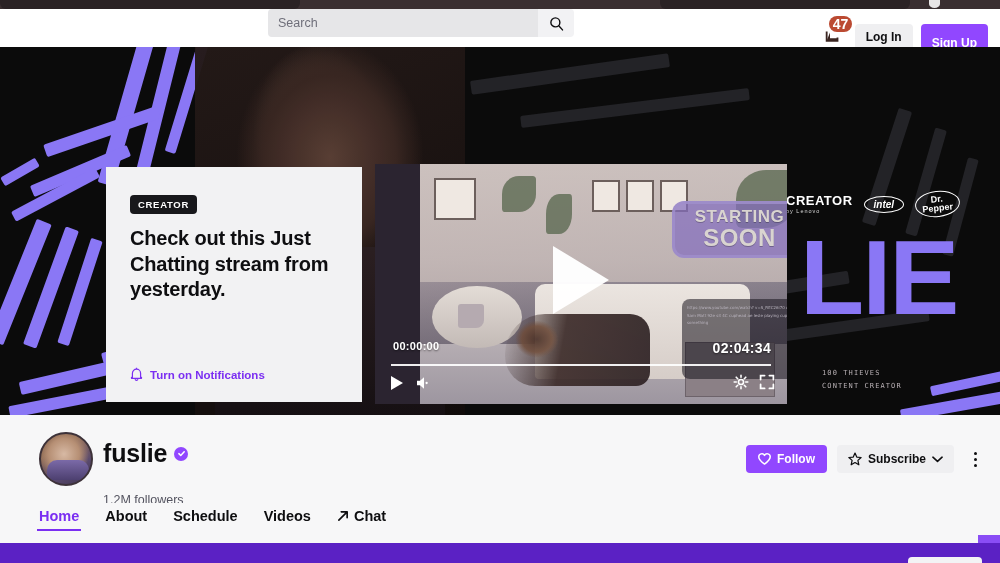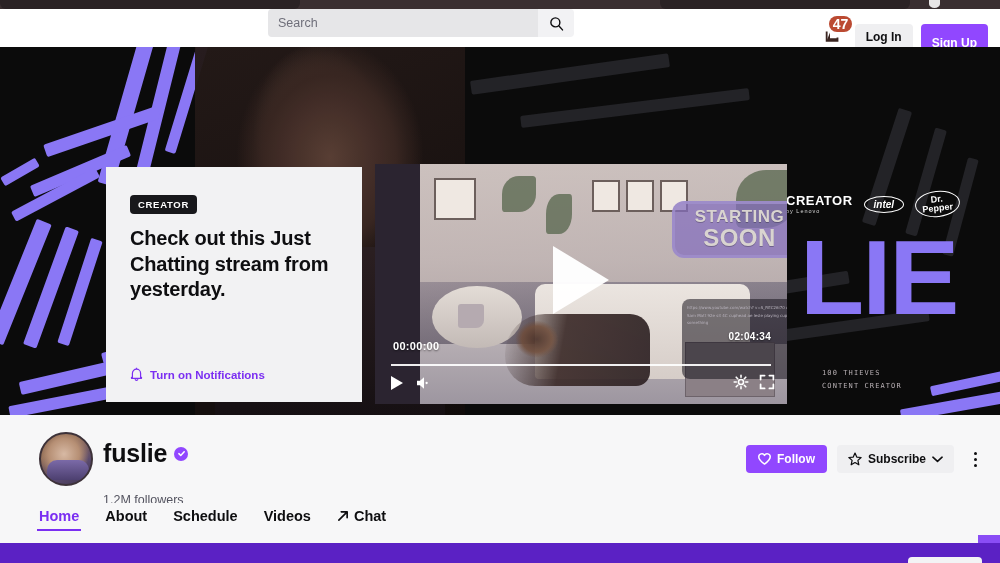--- a/index.html
+++ b/index.html
@@ -223,21 +223,21 @@
     position:absolute; left:50%; top:50%; transform:translate(-50%,-56%);
     width:0; height:0; border-left:56px solid rgba(255,255,255,.97);
     border-top:34px solid transparent; border-bottom:34px solid transparent;
     cursor:pointer;
   }
   .ctrl-time-left {
     position:absolute; left:18px; top:176px; color:#fff; font-size:11px;
     font-weight:bold; letter-spacing:.3px; text-shadow:0 1px 2px rgba(0,0,0,.5);
   }
   .ctrl-time-right {
-    position:absolute; right:16px; top:167px; color:#fff; font-size:10px;
+    position:absolute; right:16px; top:176px; color:#fff; font-size:14px;
     font-weight:bold; letter-spacing:.3px; text-shadow:0 1px 2px rgba(0,0,0,.5);
   }
   .scrubber {
     position:absolute; left:16px; right:16px; top:200px; height:2px;
     background:rgba(255,255,255,.92); cursor:pointer;
   }
   .ctrl-play {
     position:absolute; left:16px; top:212px; width:0; height:0;
     border-left:12px solid #fff; border-top:7px solid transparent;
     border-bottom:7px solid transparent; cursor:pointer;

